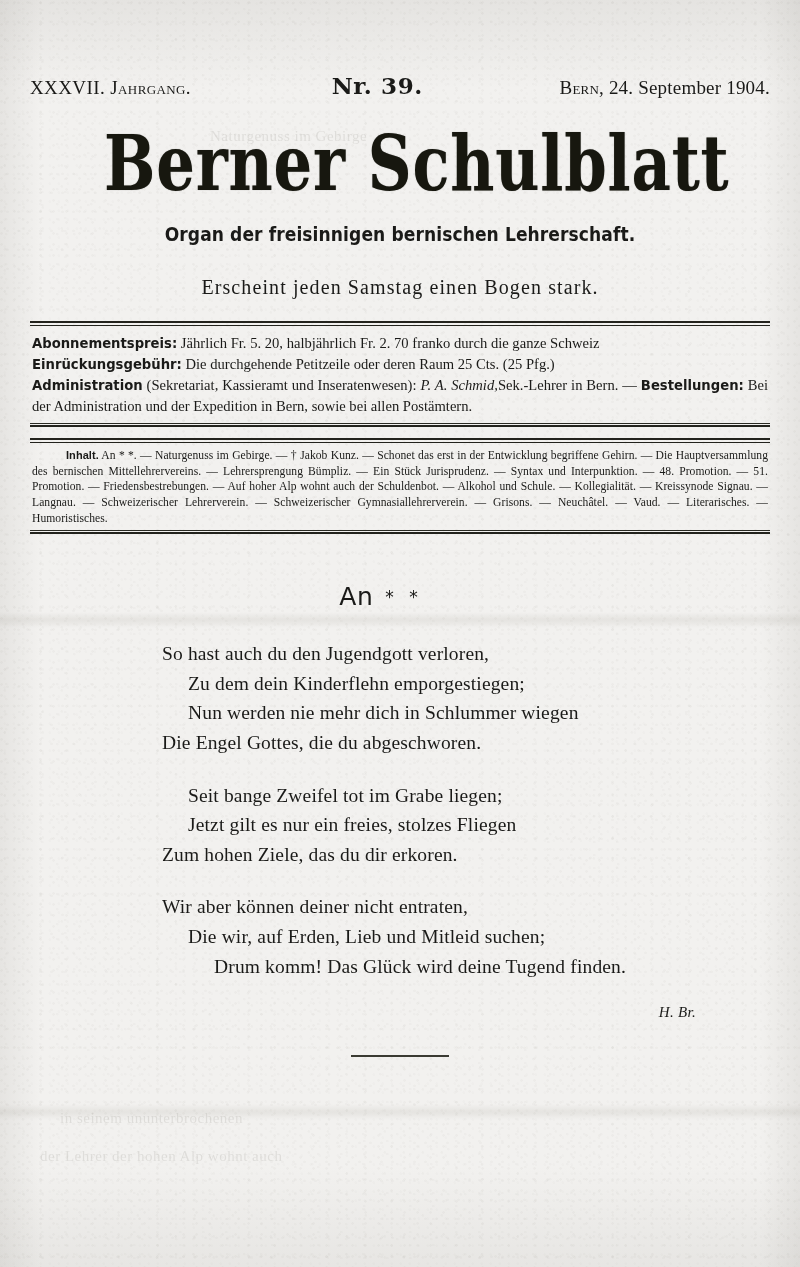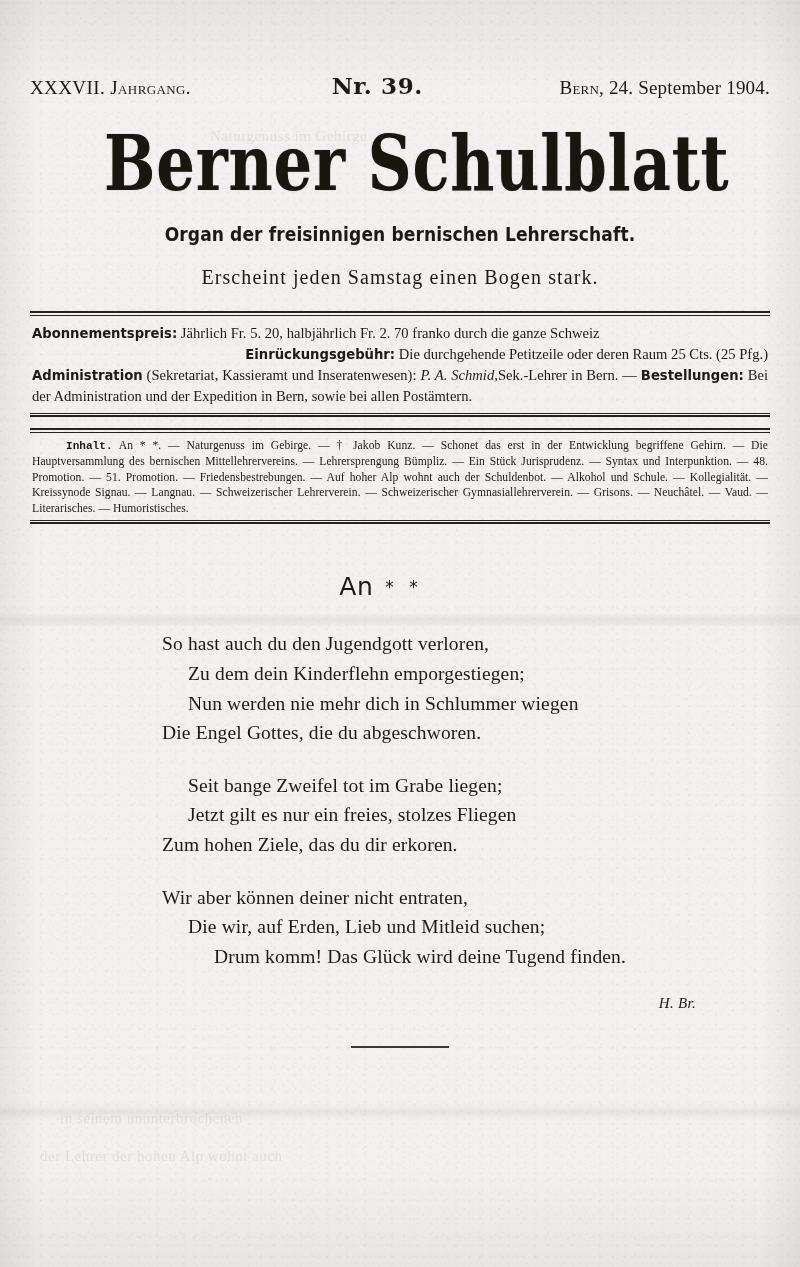--- a/index.html
+++ b/index.html
@@ -123,21 +123,21 @@
     font-size: 19px;
     letter-spacing: .1px;
     margin-top: 22px;
     transform: scaleX(.90);
     white-space: nowrap;
   }
   .masthead-freq {
     text-align: center;
     font-size: 20px;
     letter-spacing: 1.1px;
-    margin-top: 21px;
+    margin-top: 31px;
     white-space: nowrap;
   }
 
   
   .rule-double {
     margin: 0;
     height: 5px;
     border-top: 2.5px solid #23231d;
     border-bottom: 1px solid #23231d;
     box-sizing: border-box;
@@ -160,32 +160,32 @@
     text-align: justify;
   }
   .sub-block .lead {
     font-family: "DejaVu Sans", sans-serif;
     font-weight: 700;
     font-size: 13.2px;
     margin-top: 36px;
   }
   .sub-block .ital { font-style: italic; }
   .sub-line-1 { text-indent: 0; }
-  .sub-line-2 { text-align: right; }
+  .sub-line-2 { text-align: left; }
 
   
   .toc-block {
     font-size: 11.6px;
     line-height: 1.34;
     text-align: justify;
     padding: 5px 2px 4px 2px;
     letter-spacing: .05px;
   }
   .toc-block .lead {
-    font-family: Liberation Mono, monospace;
+    font-family: Liberation Sans, sans-serif;
     font-weight: 700;
     font-size: 11px;
     margin-left: 34px;
   }
 
   
   .poem-area {
     margin-top: 48px;
   }
   .poem-title {

